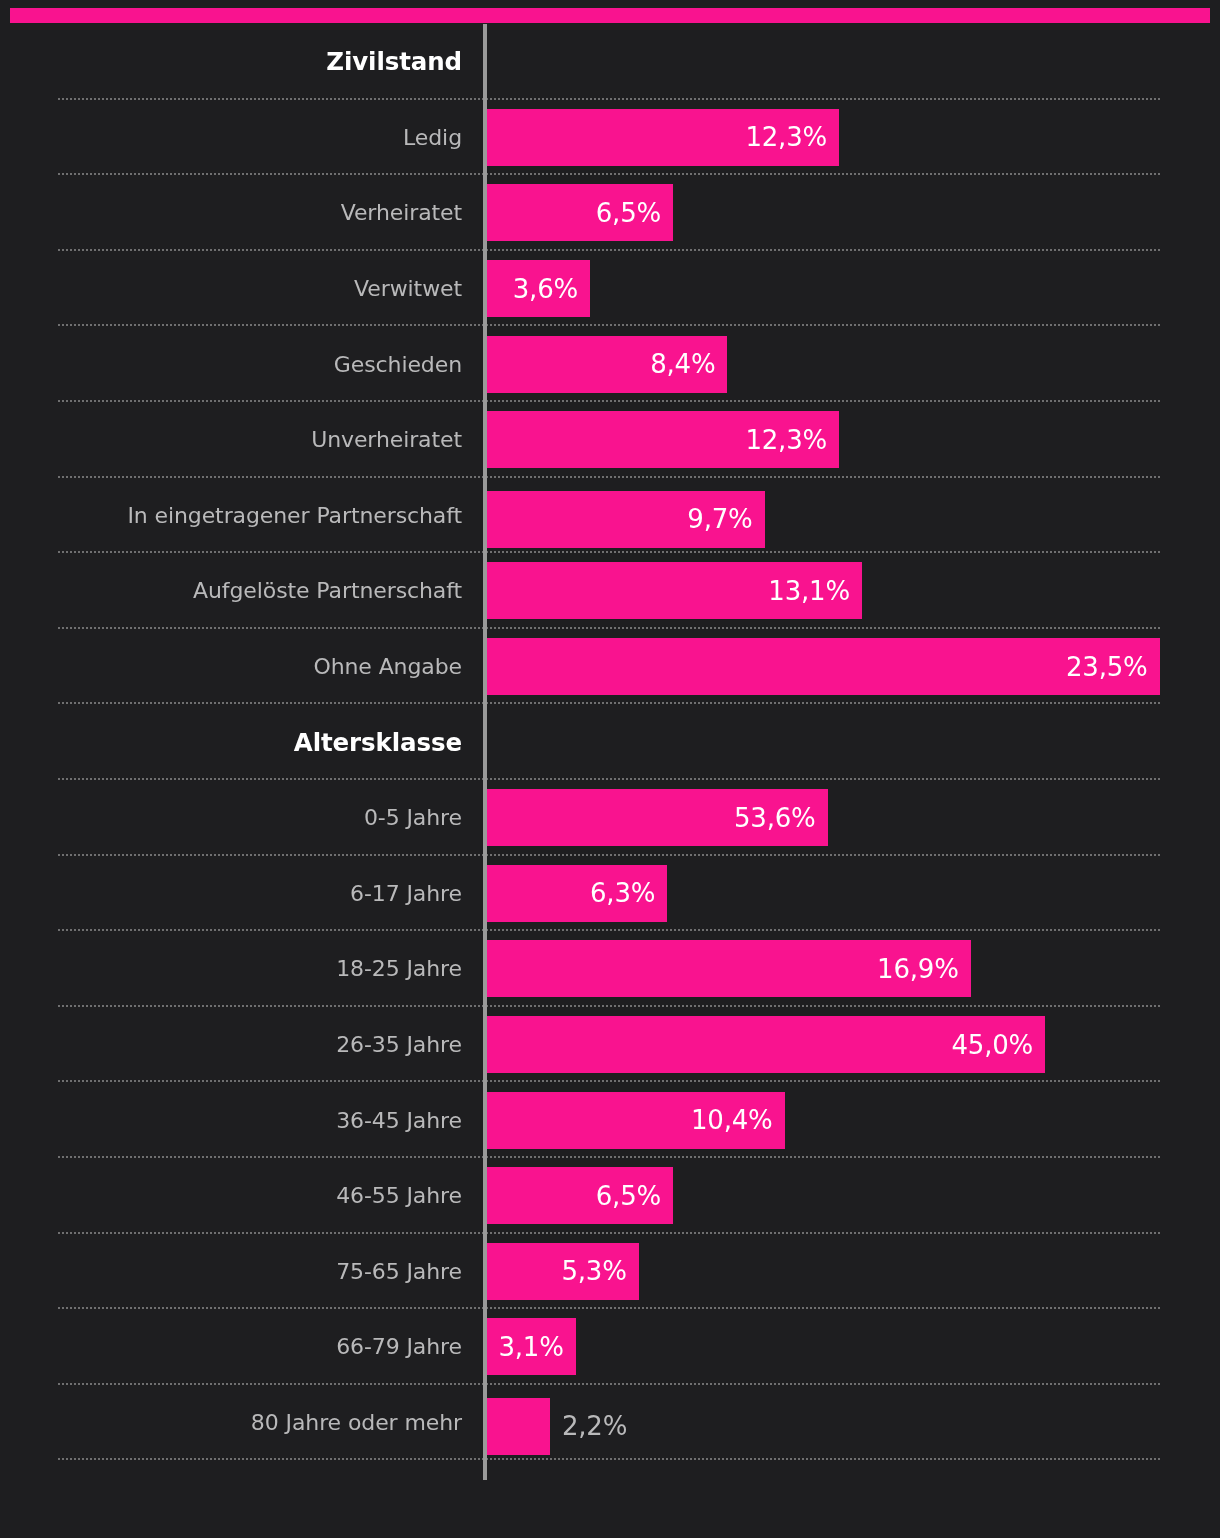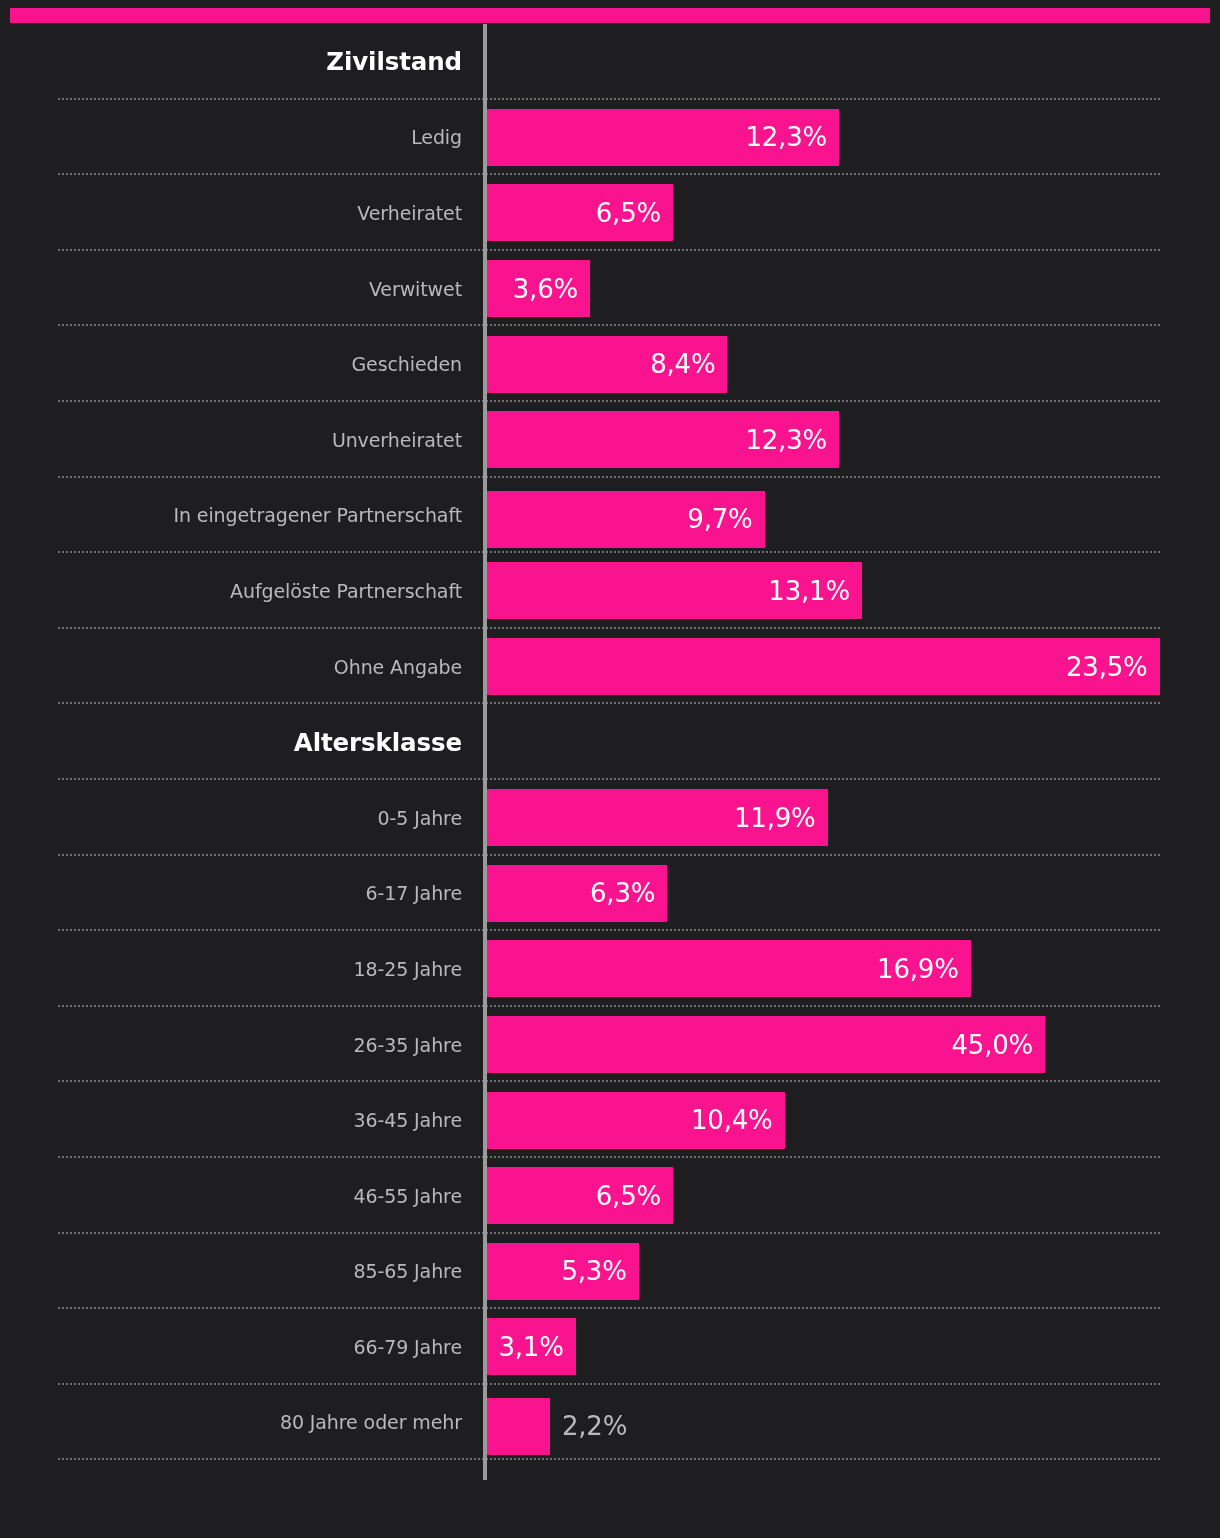--- a/index.html
+++ b/index.html
@@ -68,21 +68,21 @@
     position: absolute;
     left: 0;
     top: 0;
     width: 470px;
     height: 75.6px;
     display: flex;
     align-items: center;
     justify-content: flex-end;
     padding-right: 8px;
     box-sizing: border-box;
-    font-size: 19px;
+    font-size: 22px;
     color: #b9b9ba;
     letter-spacing: -0.1px;
     white-space: nowrap;
   }
   .row.header .row-label {
     color: #ffffff;
     font-weight: bold;
     font-size: 24.5px;
     padding-left: 27px;
   }
@@ -208,21 +208,21 @@
           <div class="gridline"></div>
         </div>
         <div class="row header">
           <div class="row-label">Altersklasse</div>
           <div class="gridline"></div>
         </div>
         <div class="row">
           <div class="row-label">0-5 Jahre</div>
           <div class="bar-wrap">
             <div class="bar" style="width: 340.578px;">
-              <span class="bar-value">11,9%</span>
+              <span class="bar-value">53,6%</span>
             </div>
           </div>
           <div class="gridline"></div>
         </div>
         <div class="row">
           <div class="row-label">6-17 Jahre</div>
           <div class="bar-wrap">
             <div class="bar" style="width: 180.306px;">
               <span class="bar-value">6,3%</span>
             </div>
@@ -259,21 +259,21 @@
         <div class="row">
           <div class="row-label">46-55 Jahre</div>
           <div class="bar-wrap">
             <div class="bar" style="width: 186.03px;">
               <span class="bar-value">6,5%</span>
             </div>
           </div>
           <div class="gridline"></div>
         </div>
         <div class="row">
-          <div class="row-label">85-65 Jahre</div>
+          <div class="row-label">75-65 Jahre</div>
           <div class="bar-wrap">
             <div class="bar" style="width: 151.686px; padding-left: 47px;">
               <span class="bar-value">5,3%</span>
             </div>
           </div>
           <div class="gridline"></div>
         </div>
         <div class="row">
           <div class="row-label">66-79 Jahre</div>
           <div class="bar-wrap">

